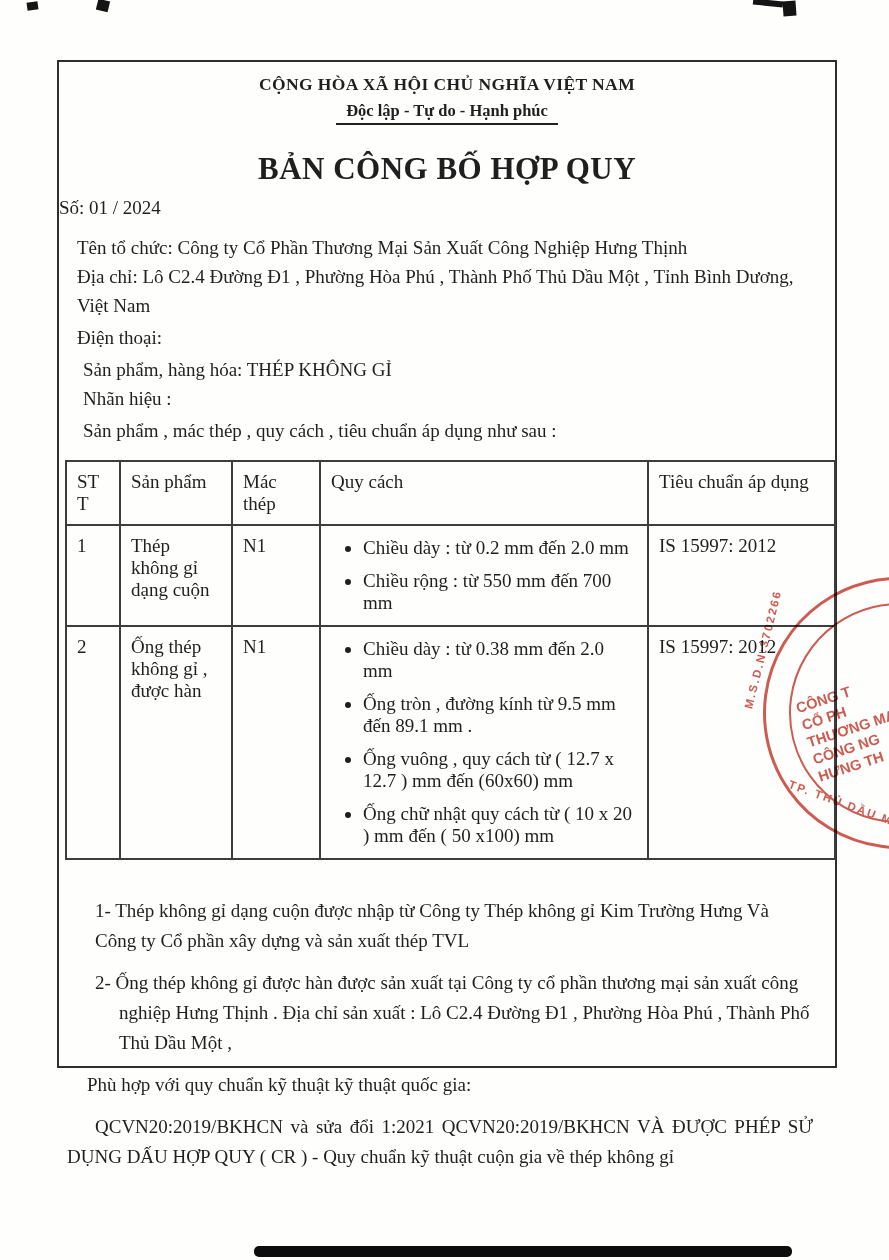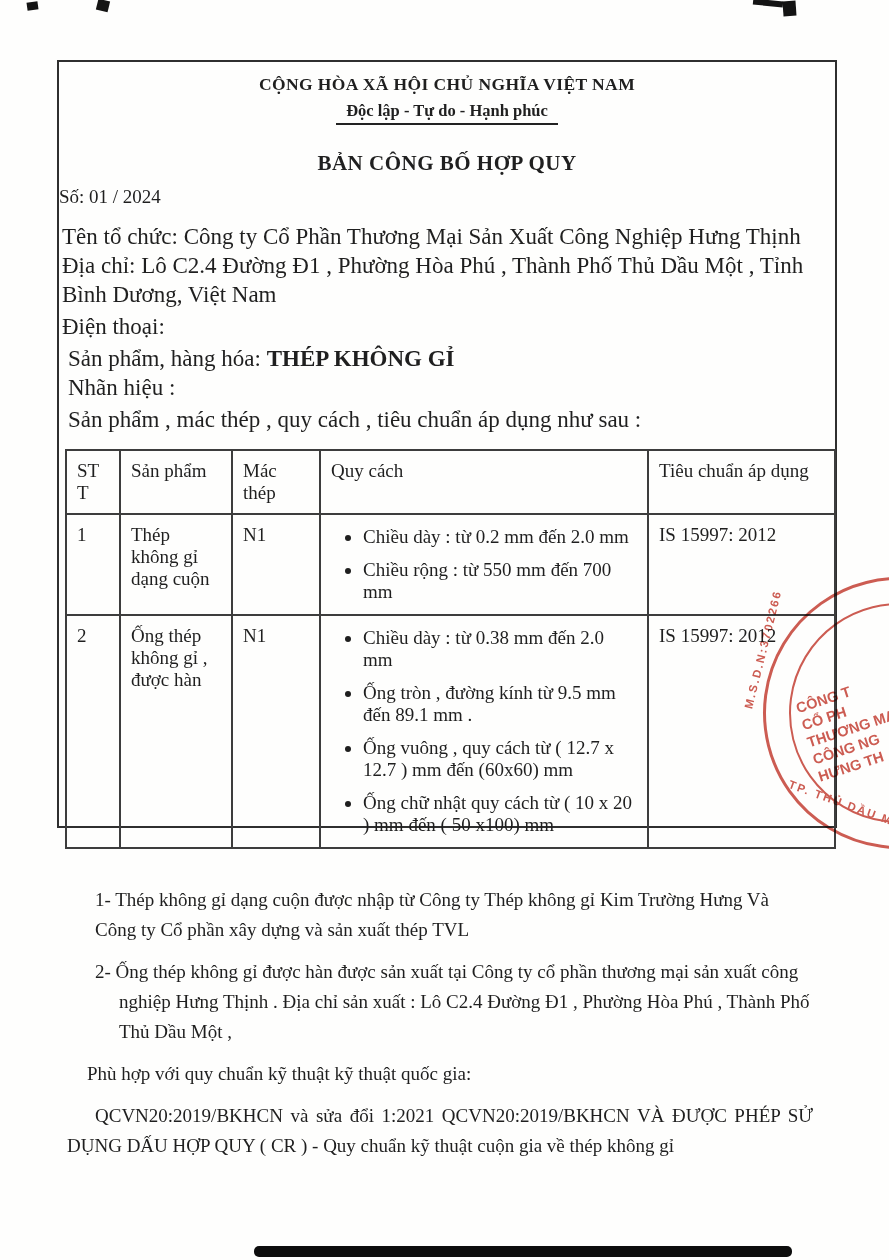--- a/index.html
+++ b/index.html
@@ -8,37 +8,37 @@
     position:relative;
     background:#fefefdff;
     overflow:hidden;
     font-family:"Liberation Serif","DejaVu Serif",serif;
     color:#1f1f1f;
   }
 
   
   .sheet-border {
     position:absolute; left:57px; top:60px;
-    width:780px; height:768px;
+    width:780px; height:1008px;
     border:2px solid #2f2f2f;
     box-sizing:border-box;
     background:transparent;
   }
 
   .h-national { text-align:center; font-weight:bold; font-size:17.5px; letter-spacing:0.4px; margin:12px 0 0; }
   .h-motto    { text-align:center; font-weight:bold; font-size:16.5px; margin:6px 0 0; }
   .h-motto .underlined { border-bottom:2px solid #222; padding:0 10px 2px; display:inline-block; }
-  .h-title    { text-align:center; font-weight:bold; font-size:21px; letter-spacing:0.5px; margin:26px 0 0; }
+  .h-title    { text-align:center; font-weight:bold; font-size:31px; letter-spacing:0.5px; margin:26px 0 0; }
   .h-number   { font-size:19px; margin:10px 0 0; }
 
-  .body-block { font-size:23px; line-height:29px; margin:14px 10px 0 3px; }
+  .body-block { font-size:19px; line-height:29px; margin:14px 10px 0 18px; }
   .body-block p { margin:0; }
   .mt-sm { margin-top:3px !important; }
   .indented { padding-left:6px; }
-  .bold { font-weight:bold; }
+  .bold { font-weight:normal; }
 
   table.spec-table {
     border-collapse:collapse;
     table-layout:fixed;
     margin:15px 0 0 6px;
     width:771px;
     font-size:19px;
   }
   .spec-table th, .spec-table td {
     border:2px solid #3d3d3d;

